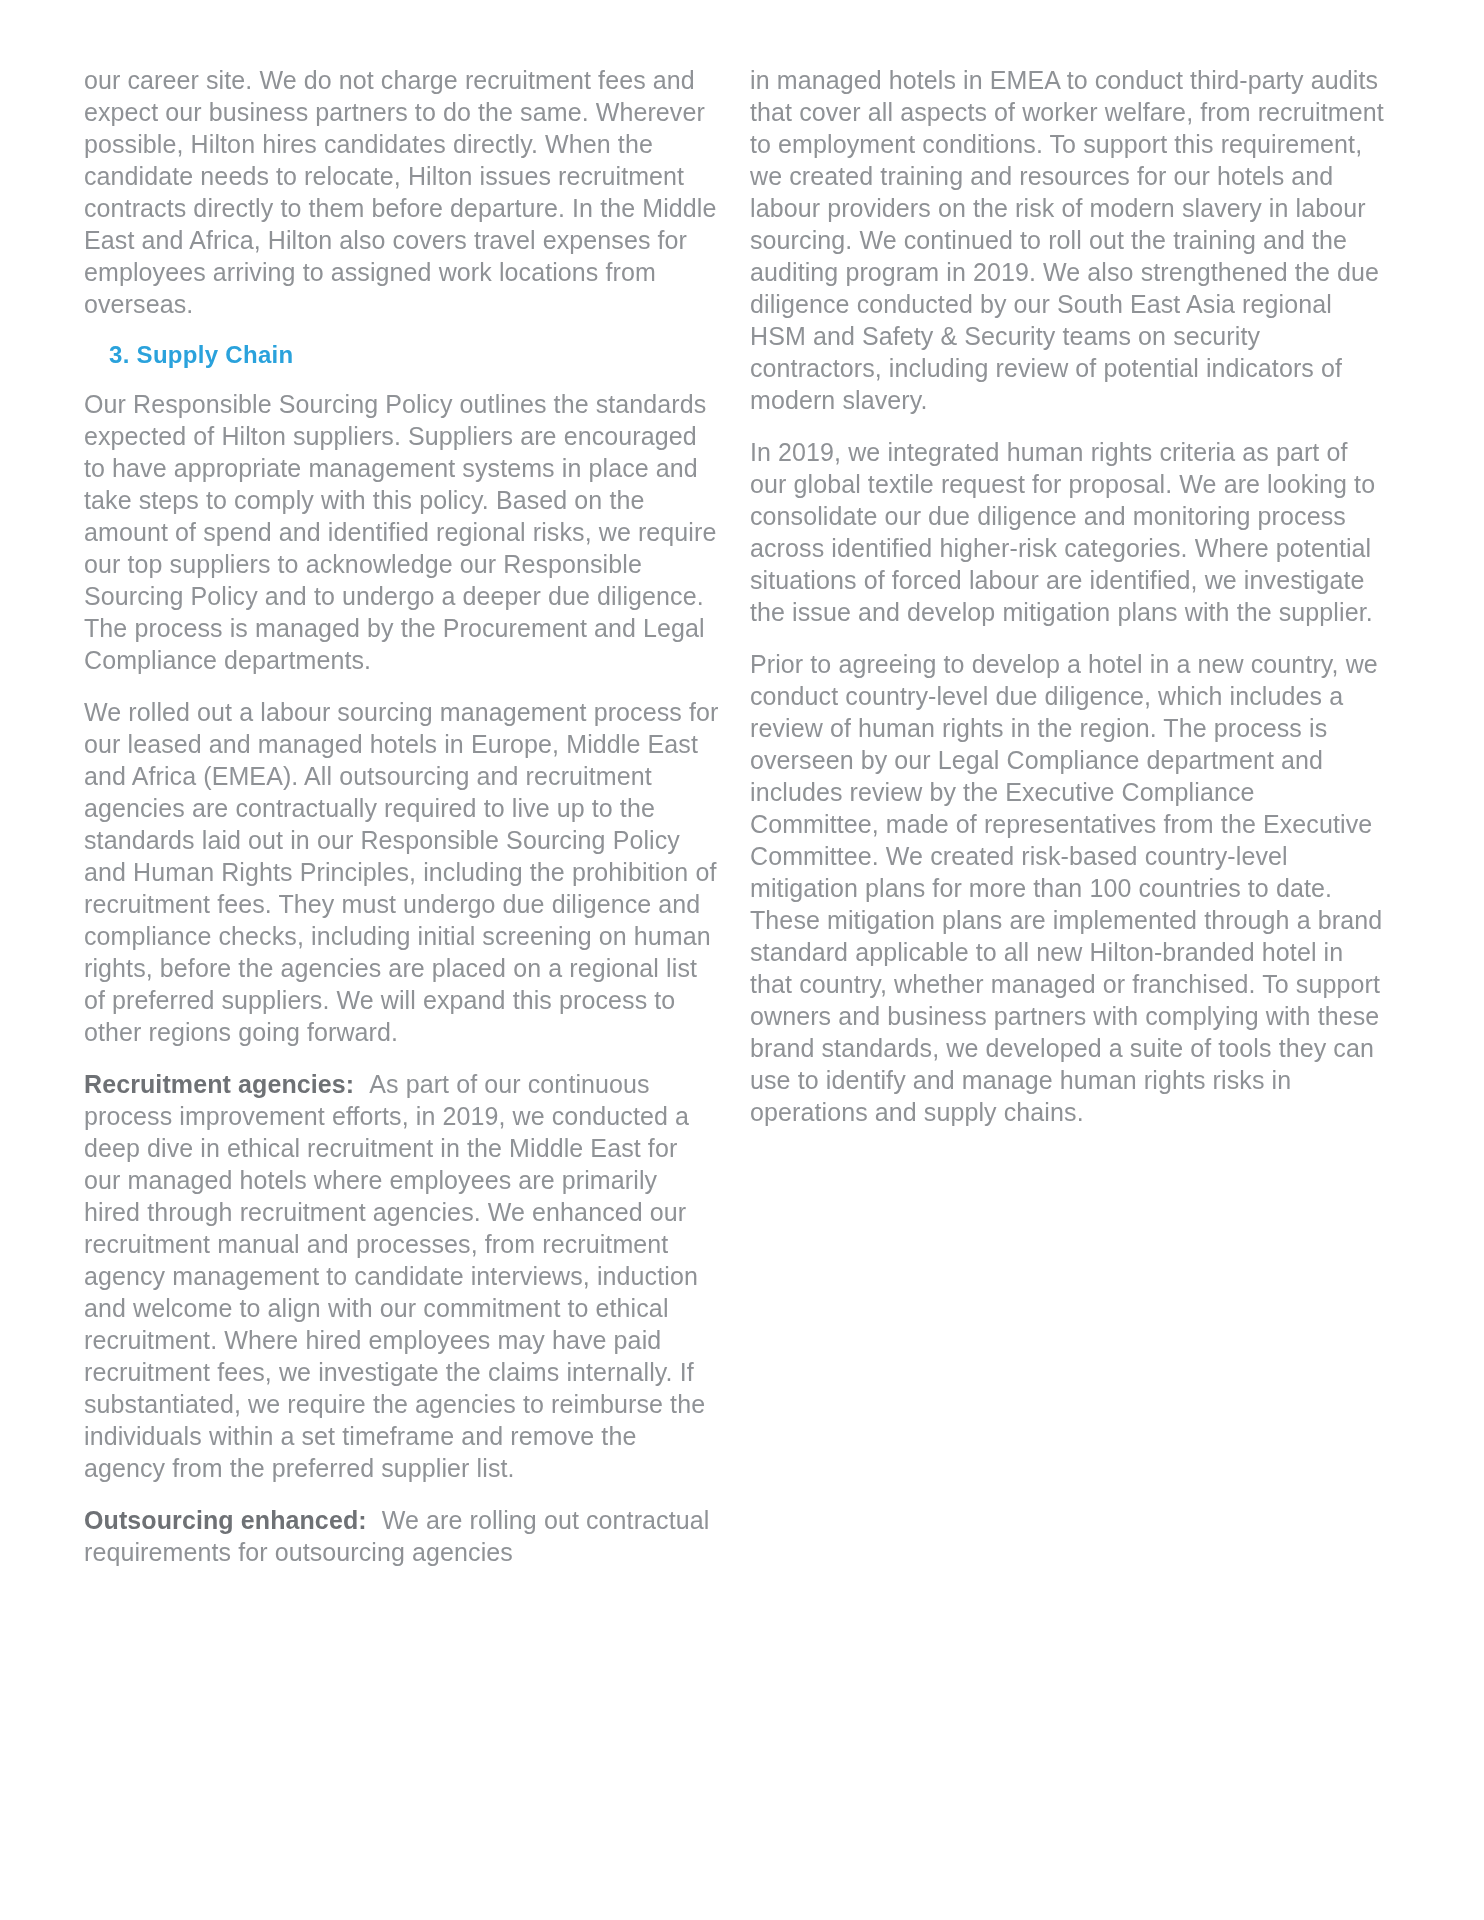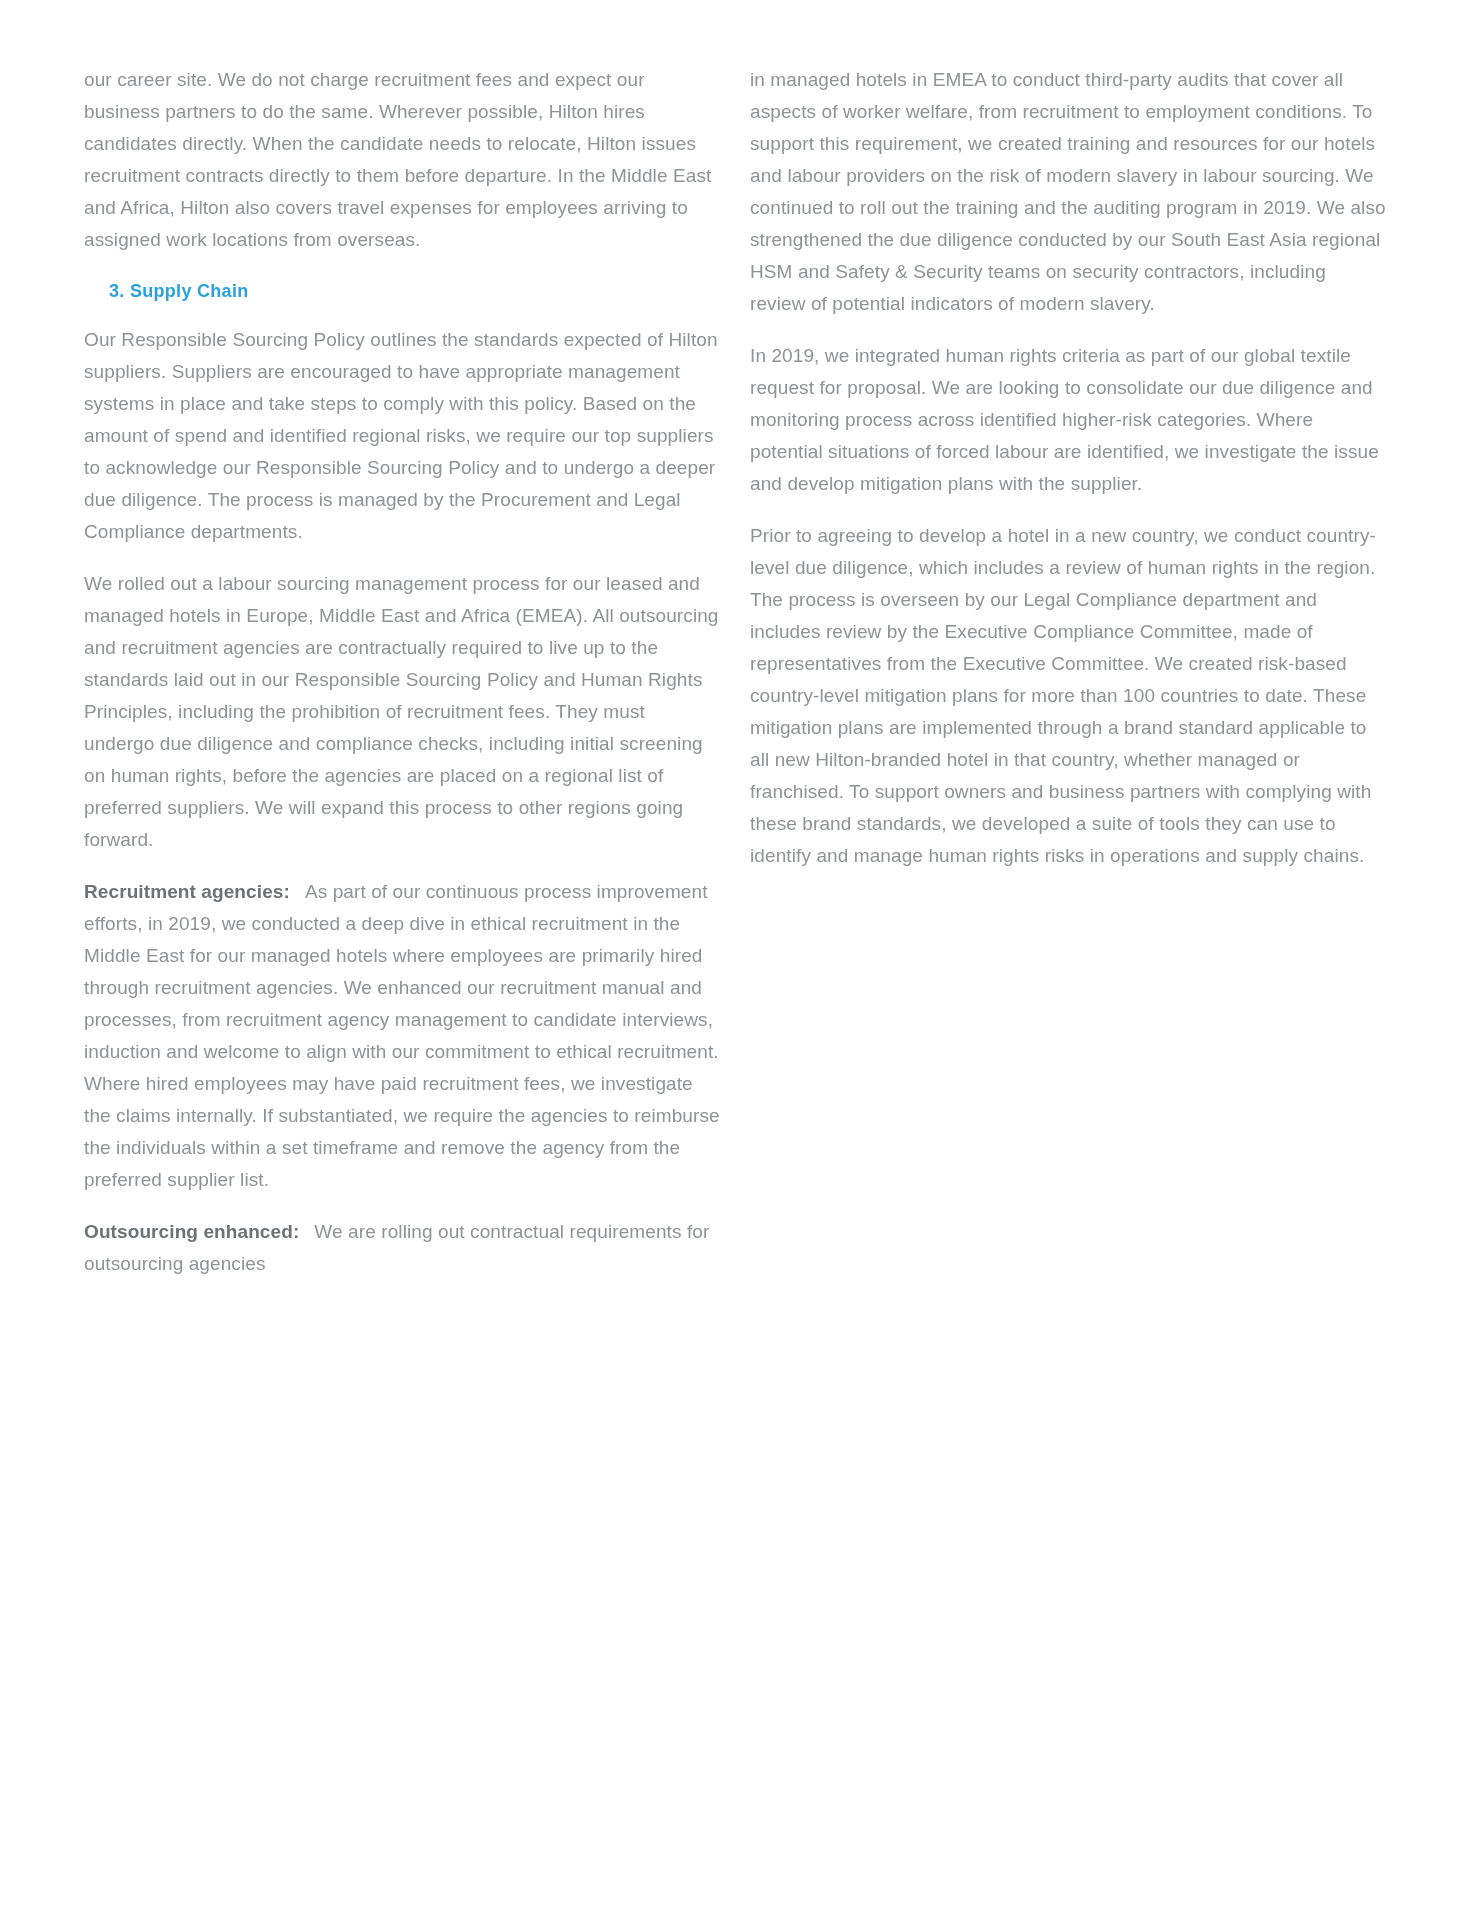--- a/index.html
+++ b/index.html
@@ -18,30 +18,30 @@
     display: flex;
     padding: 64px 0 0 84px;
     gap: 30px;
   }
   .col {
     width: 636px;
     flex: 0 0 636px;
   }
   .body-paragraph {
     margin: 0 0 20px 0;
-    font-size: 19px;
+    font-size: 25px;
     line-height: 32px;
     letter-spacing: 0.1px;
     color: var(--body-text, #8f9296);
     font-weight: 400;
   }
   .section-heading {
     margin: 8px 0 18px 0;
     padding-left: 25px;
-    font-size: 18px;
+    font-size: 24px;
     line-height: 30px;
     font-weight: 700;
     letter-spacing: 0.3px;
     color: var(--heading-blue, #2aa2dc);
   }
   .run-in-label {
     font-weight: 700;
     color: var(--label-text, #6e7175);
     margin-right: 15px;
   }

